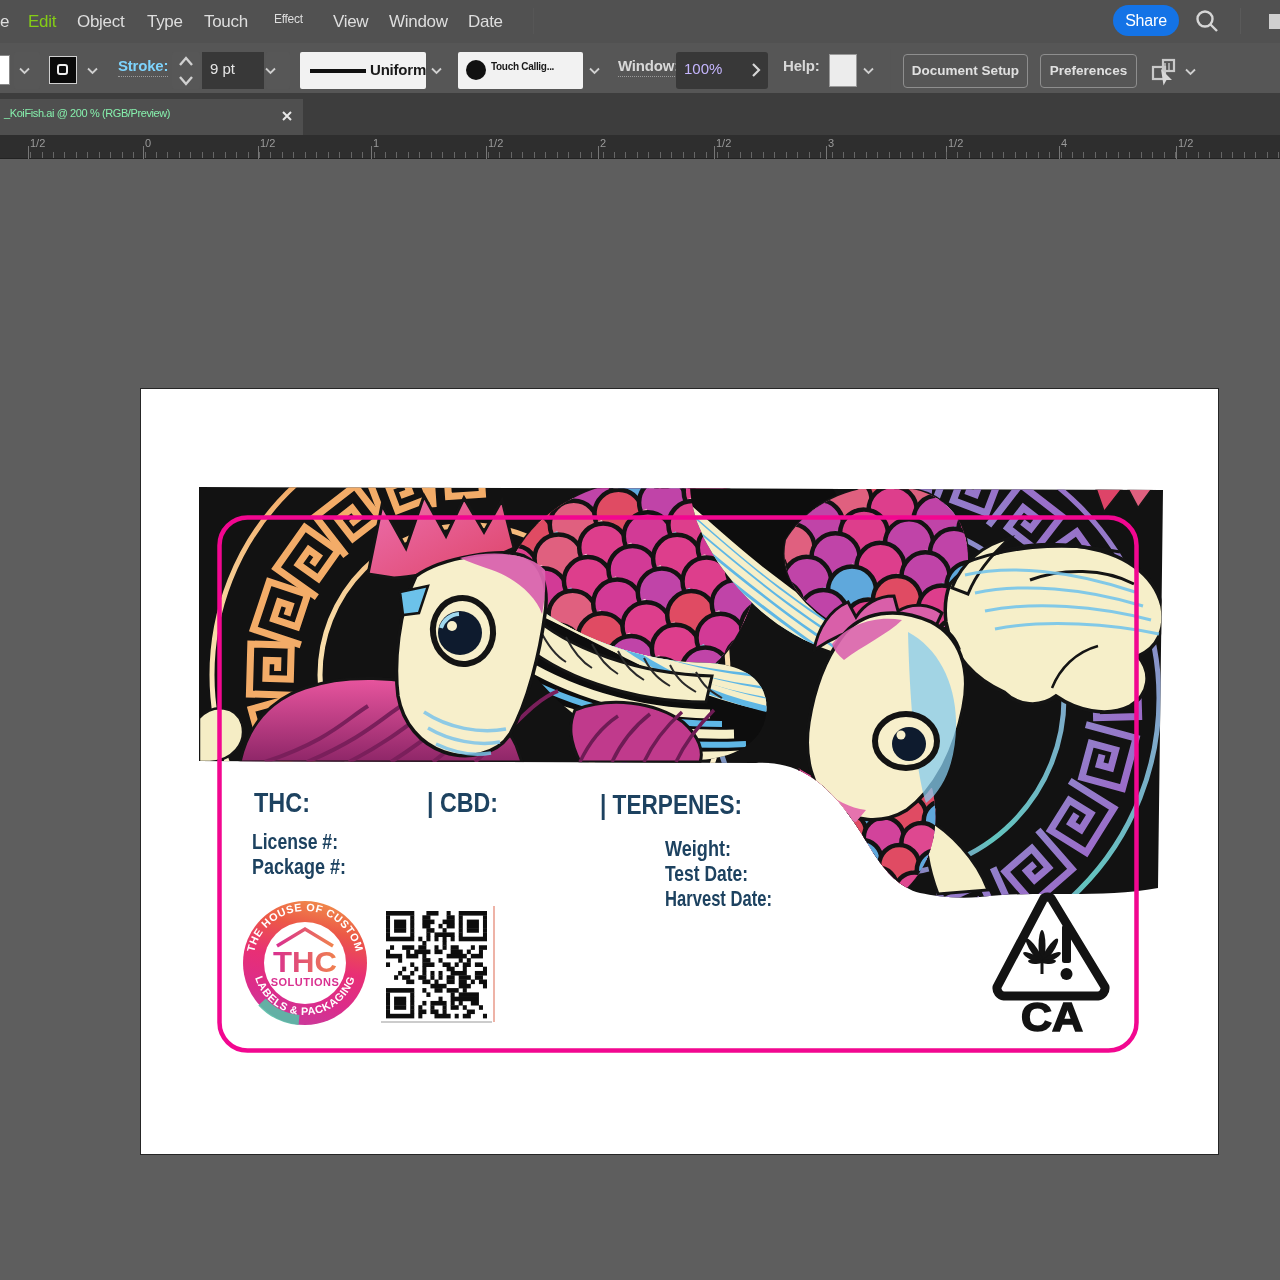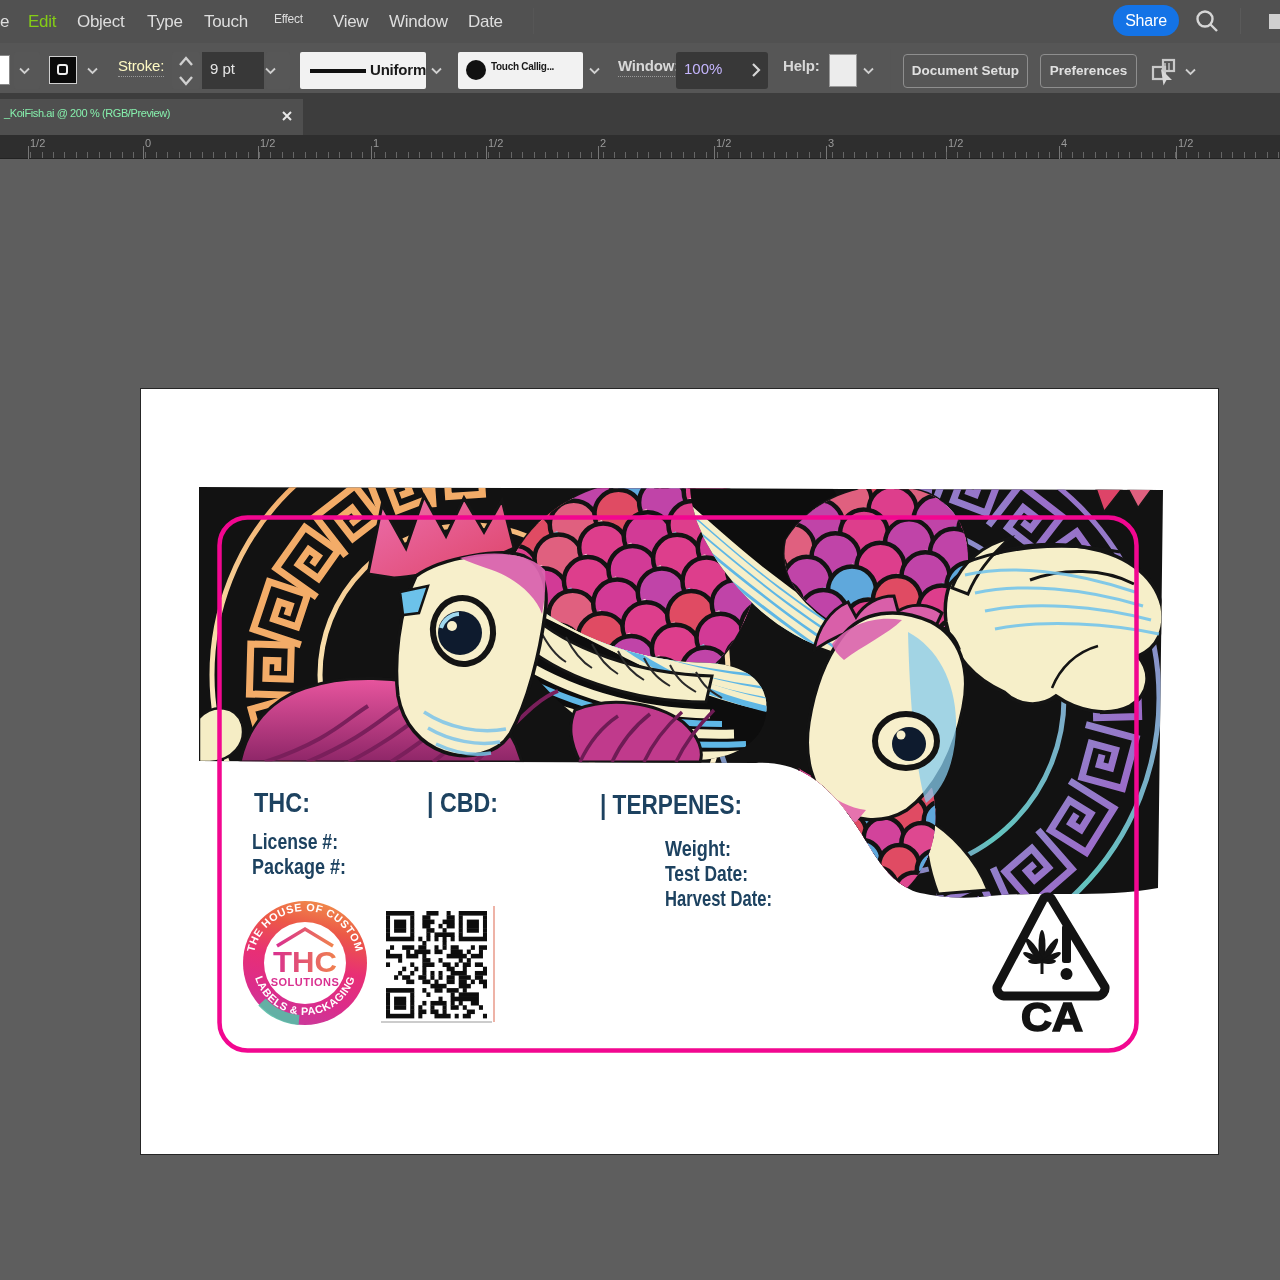--- a/index.html
+++ b/index.html
@@ -30,21 +30,21 @@
 <div class="abs" style="left:-6px;top:12px;width:16px;height:30px;background:#fff;border:1px solid #888"></div>
 <div class="abs" style="left:14px;top:9px;width:26px;height:37px;background:#575757;border-radius:3px"></div>
     <svg style="position:absolute;left:18px;top:23px" width="13" height="9" viewBox="0 0 13 9">
       <path d="M2,2.5 L6.5,7 L11,2.5" fill="none" stroke="#cfcfcf" stroke-width="1.8"></path>
     </svg>
 <div class="abs" style="left:49px;top:13px;width:28px;height:28px;background:#0a0a0a;border:1px solid #d0d0d0"></div>
 <div class="abs" style="left:57px;top:21px;width:11px;height:11px;background:#0a0a0a;border:2px solid #efefef;border-radius:3px"></div>
 <svg style="position:absolute;left:86px;top:23px" width="13" height="9" viewBox="0 0 13 9">
       <path d="M2,2.5 L6.5,7 L11,2.5" fill="none" stroke="#cfcfcf" stroke-width="1.8"></path>
     </svg>
-<span class="abs" style="left:118px;top:14px;font-size:15px;font-weight:normal;letter-spacing:-0.2px;color:#fef9c3;border-bottom:1px dotted #9a9a9a;padding-bottom:2px">Stroke:</span>
+<span class="abs" style="left:118px;top:14px;font-size:15px;font-weight:bold;letter-spacing:-0.2px;color:#7dd3fc;border-bottom:1px dotted #9a9a9a;padding-bottom:2px">Stroke:</span>
 <div class="abs" style="left:172px;top:9px;width:28px;height:37px;background:#575757;border-radius:3px"></div>
     <svg class="abs" style="left:176px;top:12px" width="20" height="32" viewBox="0 0 20 32">
       <path d="M4,10 L10,3 L16,10" fill="none" stroke="#d0d0d0" stroke-width="2.4"></path>
       <path d="M4,22 L10,29 L16,22" fill="none" stroke="#d0d0d0" stroke-width="2.4"></path>
     </svg>
 <div class="abs" style="left:202px;top:9px;width:62px;height:37px;background:#383838"></div>
     <div class="abs" style="left:266px;top:9px;width:24px;height:37px;background:#575757;border-radius:3px"></div>
 <span class="abs" style="left:210px;top:17px;font-size:15px;color:#e6e6e6">9 pt</span>
 <svg style="position:absolute;left:264px;top:23px" width="13" height="9" viewBox="0 0 13 9">
       <path d="M2,2.5 L6.5,7 L11,2.5" fill="none" stroke="#cfcfcf" stroke-width="1.8"></path>

